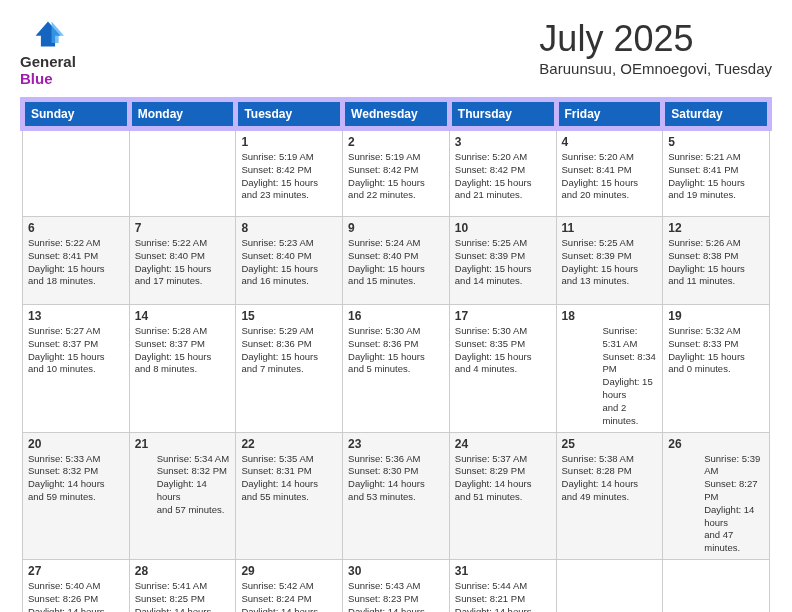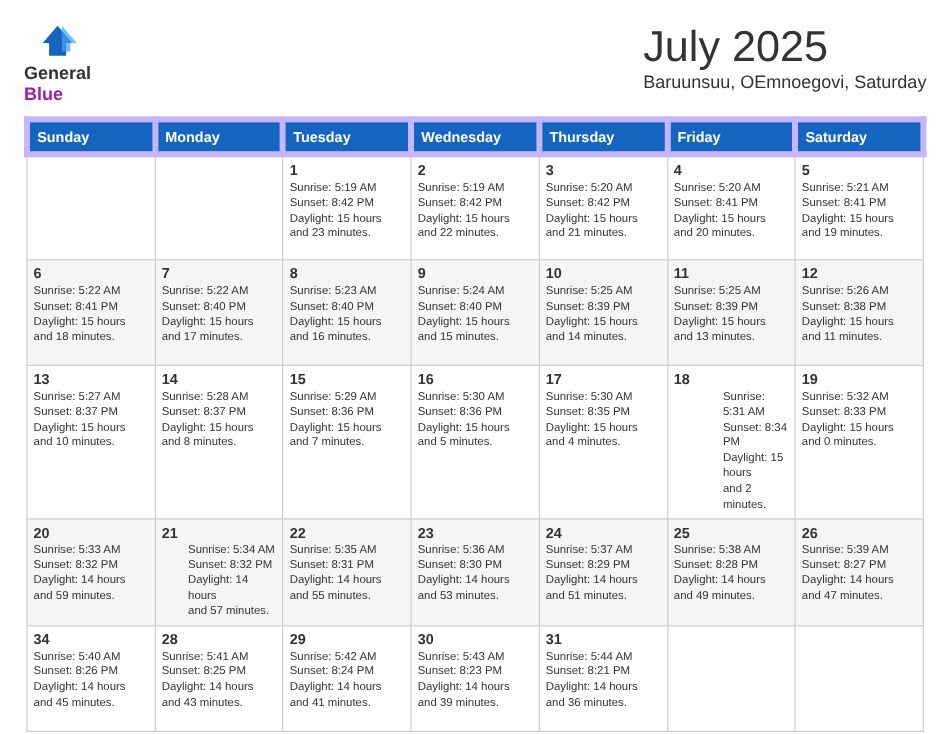--- a/index.html
+++ b/index.html
@@ -118,21 +118,21 @@
         <polygon points="18,4 32,20 26,20 26,32 10,32 10,20 4,20" fill="#1565c0"></polygon>
         <polygon points="22,4 36,20 30,20 30,28 22,28 22,4" fill="#42a5f5" opacity="0.7"></polygon>
       </svg>
       <div class="logo-text">
         <span class="logo-general">General</span>
         <span class="logo-blue">Blue</span>
       </div>
     </div>
     <div class="title-block">
       <div class="main-title">July 2025</div>
-      <div class="subtitle">Baruunsuu, OEmnoegovi, Saturday</div>
+      <div class="subtitle">Baruunsuu, OEmnoegovi, Tuesday</div>
     </div>
   </div>
 
   <table class="calendar">
     <thead>
       <tr>
       <th>Sunday</th>
           <th>Monday</th>
           <th>Tuesday</th>
           <th>Wednesday</th>
@@ -321,29 +321,29 @@
           </td>
           <td>
             <span class="day-num">25</span>
             <div class="day-info" style="white-space: pre-line;">Sunrise: 5:38 AM
 Sunset: 8:28 PM
 Daylight: 14 hours
 and 49 minutes.</div>
           </td>
           <td>
             <span class="day-num">26</span>
-            <div class="day-info" style="white-space: pre-line;">Sunrise: 5:39 AM
+            <div class="day-info" style="white-space: pre-line; margin-left: 36px;">Sunrise: 5:39 AM
 Sunset: 8:27 PM
 Daylight: 14 hours
 and 47 minutes.</div>
           </td>
         </tr>
         <tr>
           <td>
-            <span class="day-num">34</span>
+            <span class="day-num">27</span>
             <div class="day-info" style="white-space: pre-line;">Sunrise: 5:40 AM
 Sunset: 8:26 PM
 Daylight: 14 hours
 and 45 minutes.</div>
           </td>
           <td>
             <span class="day-num">28</span>
             <div class="day-info" style="white-space: pre-line;">Sunrise: 5:41 AM
 Sunset: 8:25 PM
 Daylight: 14 hours

